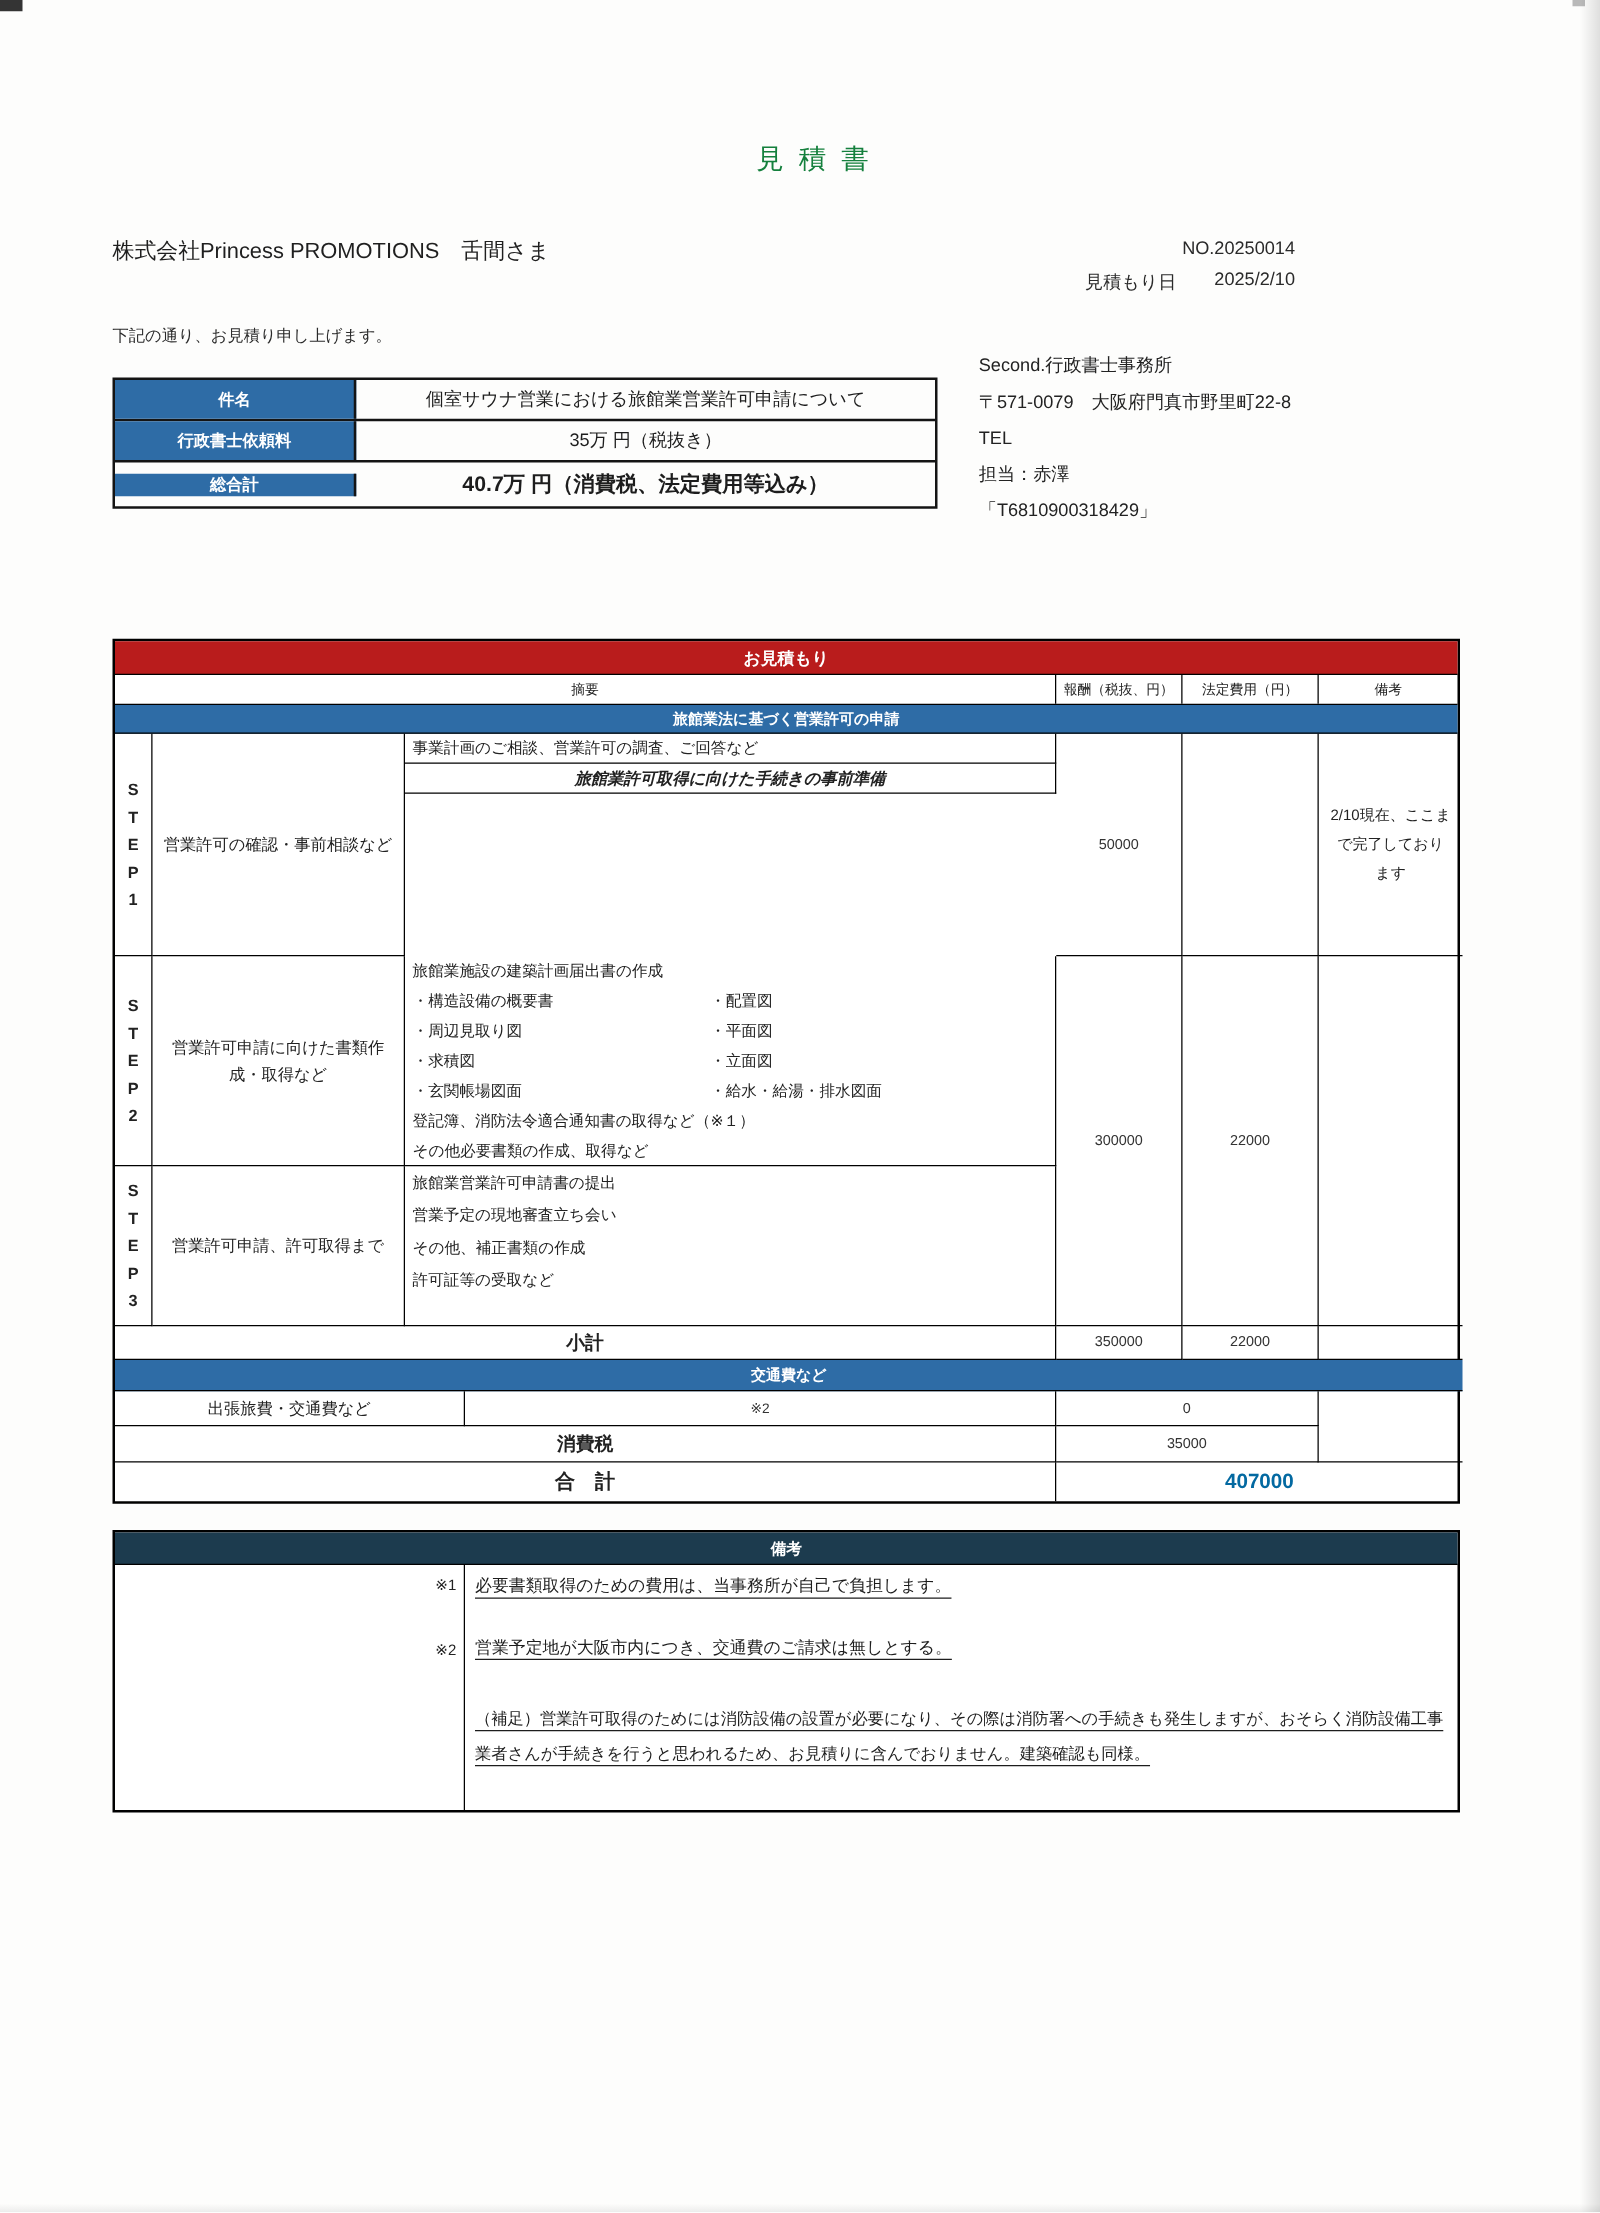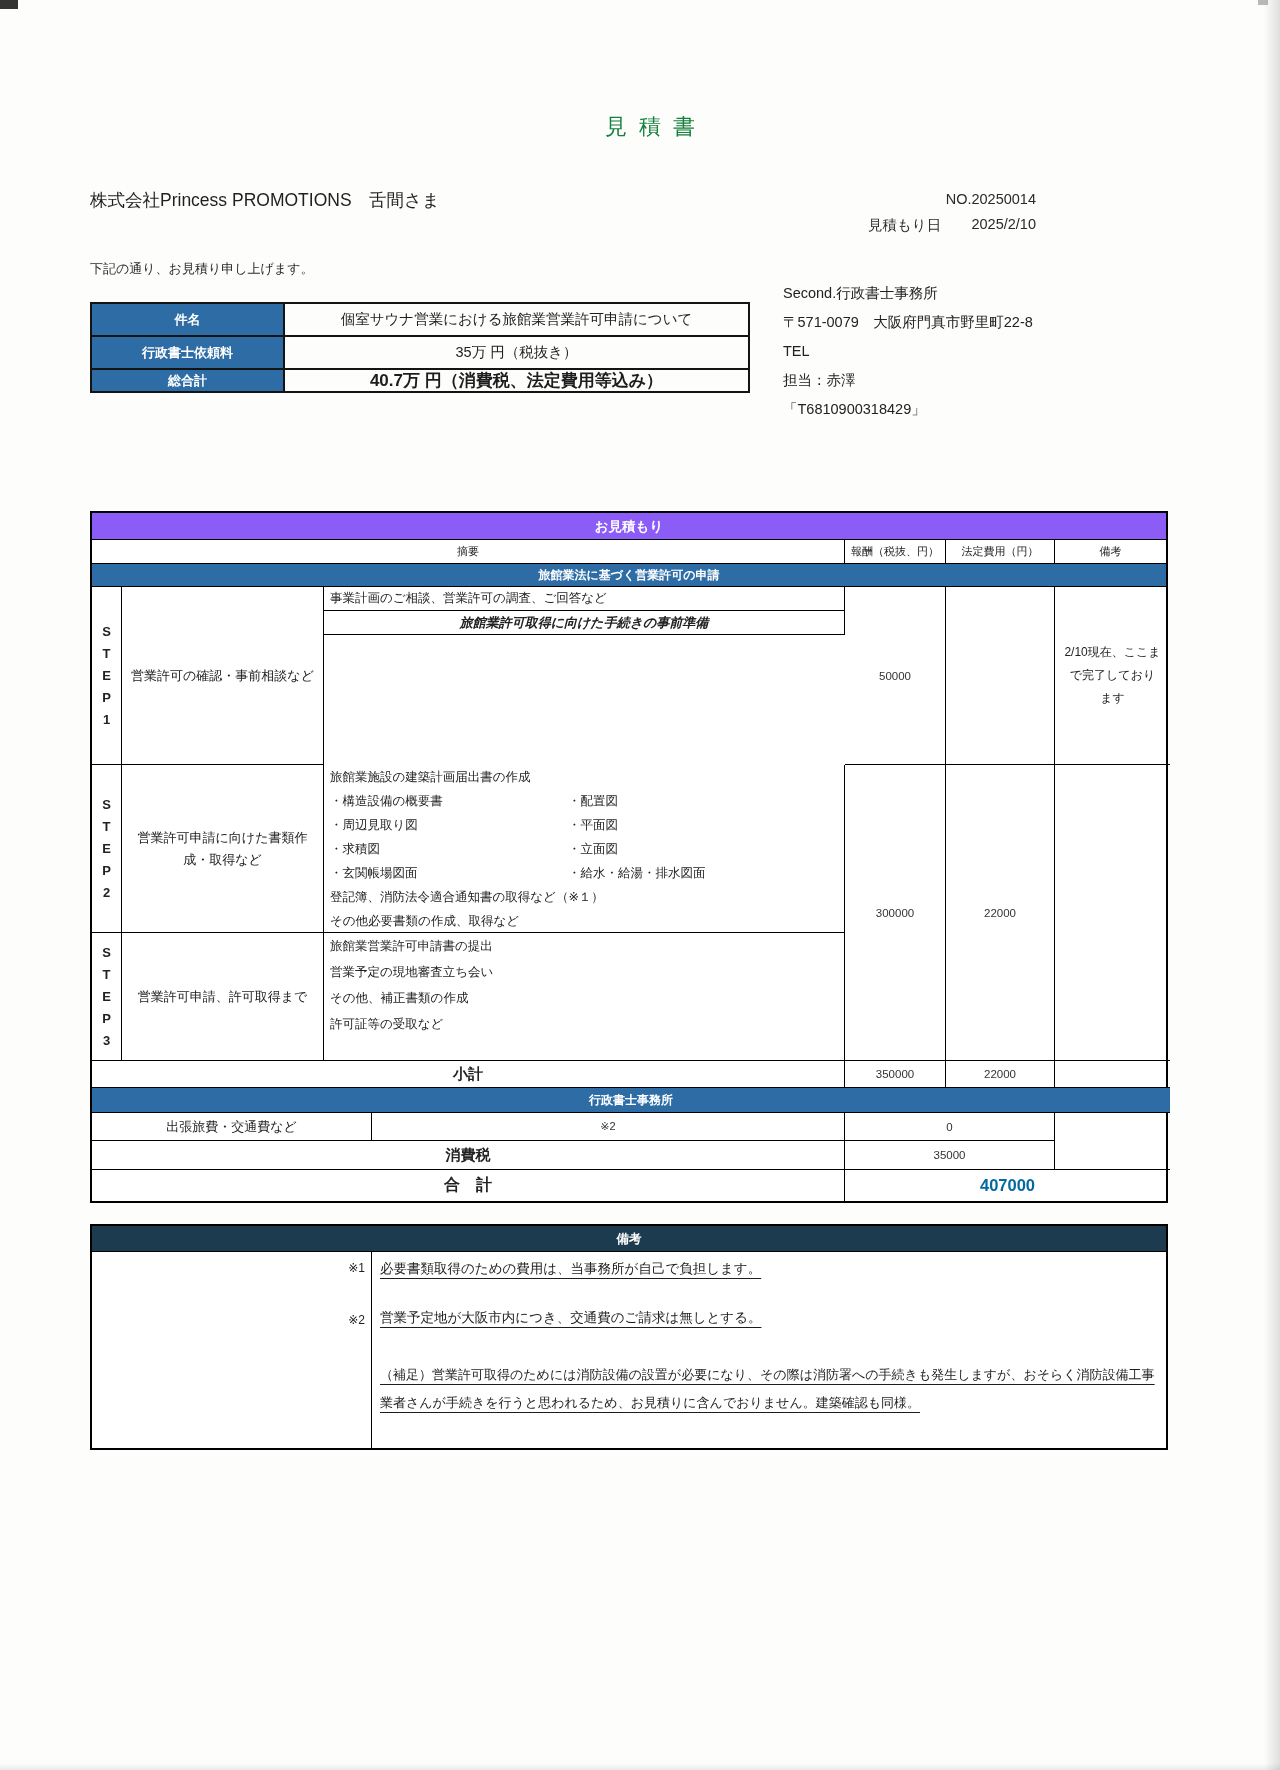--- a/index.html
+++ b/index.html
@@ -23,27 +23,27 @@
 
   
   .stable{position:absolute;left:90px;top:302px;width:660px;border:2px solid #141414;box-sizing:border-box;}
   .srow{display:flex;border-bottom:2px solid #141414;}
   .srow:last-child{border-bottom:none;}
   .slabel{width:193px;background:#2E6CA6;color:#fff;font-weight:bold;font-size:13px;
           display:flex;align-items:center;justify-content:center;border-right:2px solid #141414;box-sizing:border-box;}
   .sval{flex:1;display:flex;align-items:center;justify-content:center;color:#1d1d1d;}
   .srow1{height:31px;} .srow1 .sval{font-size:14.5px;}
   .srow2{height:31px;} .srow2 .sval{font-size:14.5px;}
-  .srow3{height:21px;} .srow3 .sval{font-size:17px;font-weight:bold;}
+  .srow3{height:35px;align-items:center;} .srow3 .sval{font-size:17px;font-weight:bold;}
 
   .office{position:absolute;left:783px;top:279px;font-size:14.5px;line-height:29px;color:#222;}
 
   
   .etable{position:absolute;left:90px;top:511px;width:1078px;border:2px solid #000;box-sizing:border-box;background:#fff;}
-  .et-banner{height:27px;line-height:27px;background:#8b5cf6;color:#fff;font-weight:bold;
+  .et-banner{height:27px;line-height:27px;background:#b91c1c;color:#fff;font-weight:bold;
              font-size:13.5px;text-align:center;border-bottom:1.5px solid #000;box-sizing:border-box;}
   .et-header{display:flex;height:24px;border-bottom:1.5px solid #000;box-sizing:border-box;font-size:11px;color:#222;}
   .eth{display:flex;align-items:center;justify-content:center;border-right:1.5px solid #000;box-sizing:border-box;}
   .eth:last-child{border-right:none;}
   .eth-sum{width:753px;} .eth-fee{width:101px;} .eth-leg{width:109px;} .eth-note{flex:1;}
   .et-section{height:23px;line-height:23px;background:#2E6CA6;color:#fff;font-weight:bold;
               font-size:12px;text-align:center;border-bottom:1.5px solid #000;box-sizing:border-box;}
   .et-body{display:grid;grid-template-columns:30px 202px 48px 473px 101px 109px 115px;
            grid-template-rows:24px 24px 130px 168px 128px 27px 25px 28px 29px 31px;font-size:12.5px;}
   .c{border-right:1.5px solid #000;border-bottom:1.5px solid #000;box-sizing:border-box;overflow:hidden;}
@@ -199,21 +199,21 @@
 
       <div class="c num" style="grid-column:5;grid-row:4 / span 2;">300000</div>
       <div class="c num" style="grid-column:6;grid-row:4 / span 2;">22000</div>
       <div class="c nbr" style="grid-column:7;grid-row:4 / span 2;"></div>
 
       <div class="c sublabel" style="grid-column:1 / span 4;grid-row:6;">小計</div>
       <div class="c num" style="grid-column:5;grid-row:6;">350000</div>
       <div class="c num" style="grid-column:6;grid-row:6;">22000</div>
       <div class="c nbr" style="grid-column:7;grid-row:6;"></div>
 
-      <div class="c nbr bannercell" style="grid-column:1 / span 7;grid-row:7;">行政書士事務所</div>
+      <div class="c nbr bannercell" style="grid-column:1 / span 7;grid-row:7;">交通費など</div>
 
       <div class="c explabel" style="grid-column:1 / span 3;grid-row:8;">出張旅費・交通費など</div>
       <div class="c expdesc" style="grid-column:4;grid-row:8;">※2</div>
       <div class="c num" style="grid-column:5 / span 2;grid-row:8;">0</div>
       <div class="c nbr" style="grid-column:7;grid-row:8 / span 2;"></div>
 
       <div class="c sublabel" style="grid-column:1 / span 4;grid-row:9;">消費税</div>
       <div class="c num" style="grid-column:5 / span 2;grid-row:9;">35000</div>
 
       <div class="c nbb totlabel" style="grid-column:1 / span 4;grid-row:10;">合　計</div>

